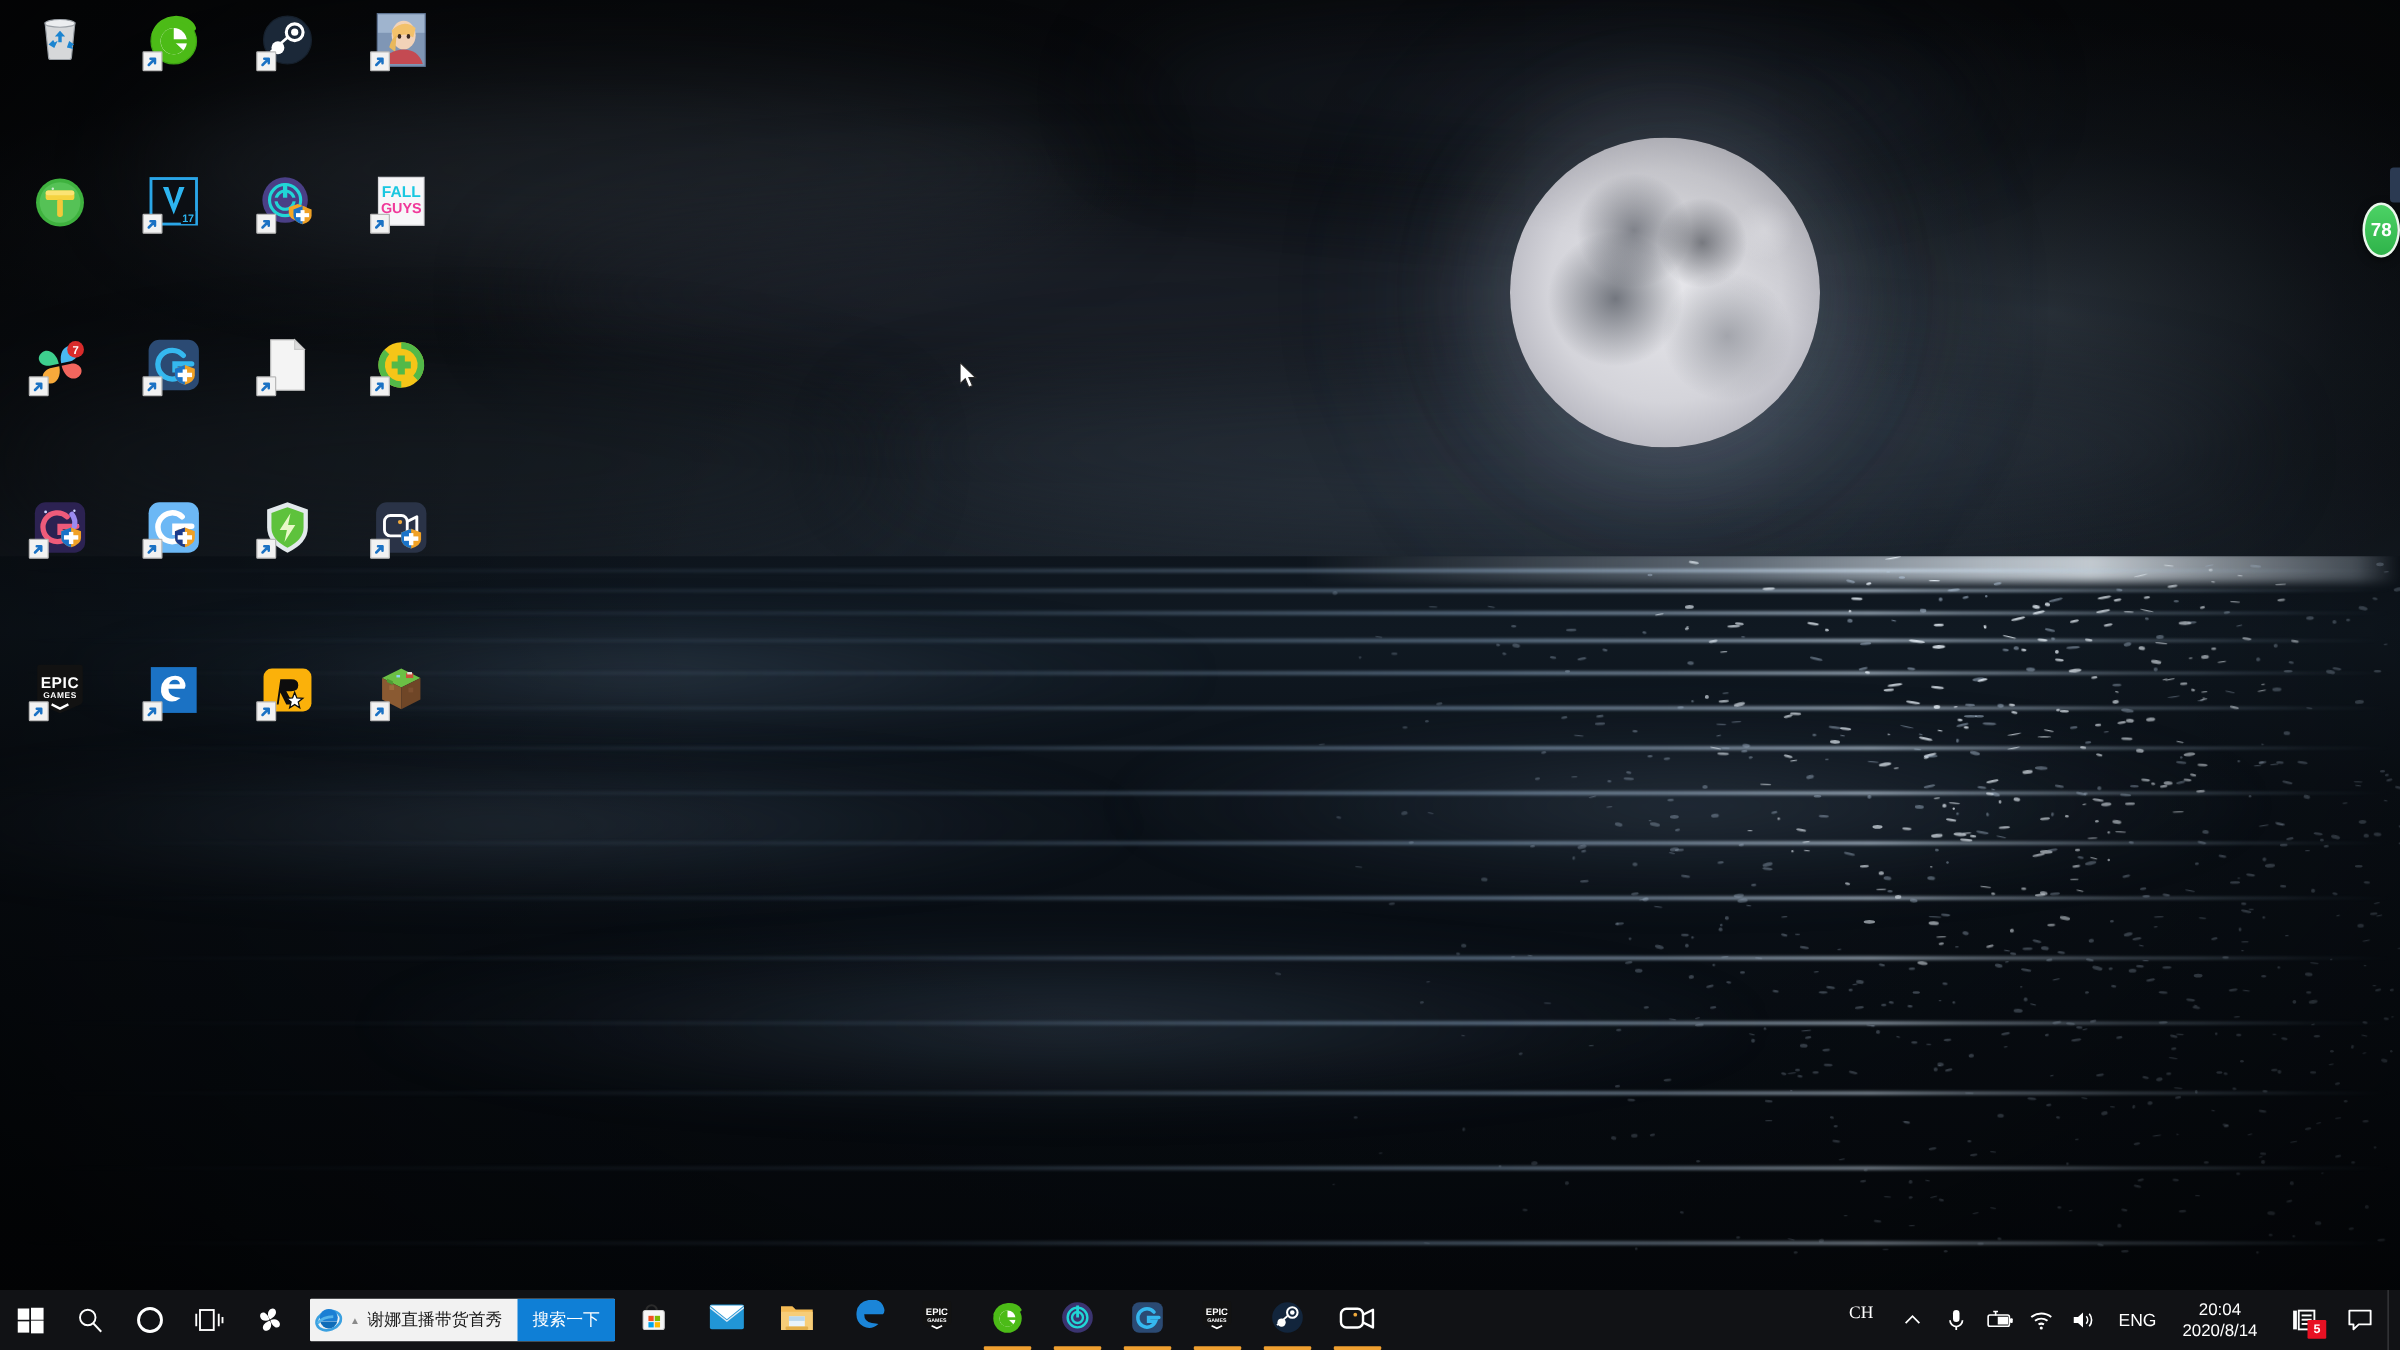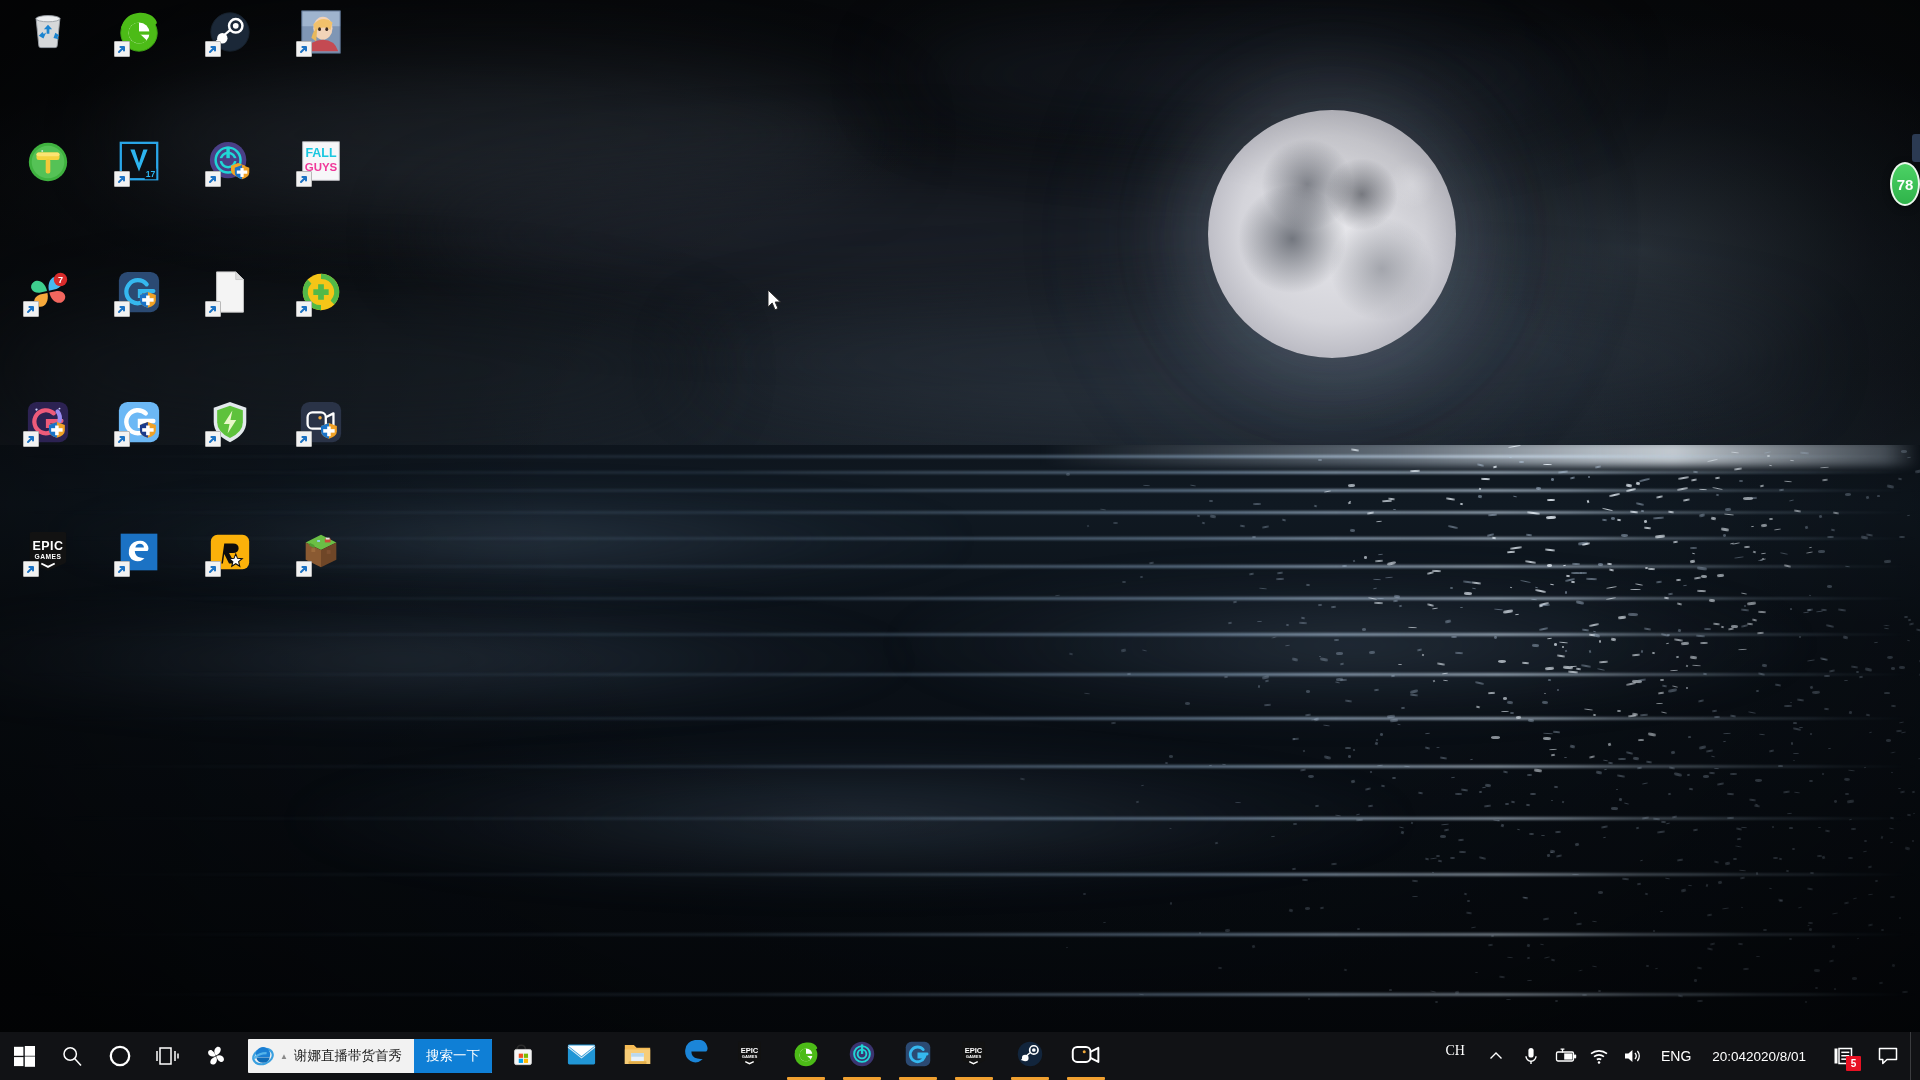--- a/index.html
+++ b/index.html
@@ -151,21 +151,21 @@
     display:flex; align-items:center; padding:0 12px; white-space:nowrap;
   }
 
   #tray { margin-left:auto; display:flex; align-items:stretch; }
   .tray-item { display:flex; align-items:center; justify-content:center; position:relative; }
   .tray-ime { width:46px; color:#fff; font-size:14px; font-family:"Liberation Serif",serif; padding-bottom:10px; }
   .tray-chev { width:36px; }
   .tray-ico { width:34px; }
   .tray-lang { width:52px; color:#fff; font-size:14px; }
   #tray-clock {
-    padding:0 14px 0 10px; display:flex; flex-direction:row;
+    padding:0 14px 0 10px; display:flex; flex-direction:column;
     align-items:center; justify-content:center; color:#fff; font-size:13.5px; line-height:17px;
   }
   #tray-notif { width:46px; position:relative; }
   #tray-notif .badge {
     position:absolute; right:5px; bottom:9px; min-width:15px; height:15px;
     background:#e81123; color:#fff; font-size:10px; font-weight:bold;
     display:flex; align-items:center; justify-content:center; border-radius:1px; padding:0 2px;
   }
   #show-desktop { width:10px; border-left:1px solid rgba(255,255,255,.18); }
 </style>
@@ -1532,21 +1532,21 @@
         <polygon points="2,6.6 5.4,6.6 9.4,3 9.4,15 5.4,11.4 2,11.4" fill="#fff"></polygon>
         <path d="M12 6 a4.6 4.6 0 0 1 0 6" fill="none" stroke="#fff" stroke-width="1.3"></path>
         <path d="M14.4 4 a7.6 7.6 0 0 1 0 10" fill="none" stroke="#fff" stroke-width="1.3"></path>
       </svg>
     </div>
 
     <div class="tray-item tray-lang">ENG</div>
 
     <div id="tray-clock">
       <span>20:04</span>
-      <span>2020/8/01</span>
+      <span>2020/8/14</span>
     </div>
 
     <div class="tray-item" id="tray-notif">
       <svg width="22" height="20" viewBox="0 0 22 20">
         <rect x="2.5" y="2.5" width="3" height="15" fill="#fff"></rect>
         <rect x="7" y="2.5" width="12.5" height="15" fill="none" stroke="#fff" stroke-width="1.5"></rect>
         <rect x="9.3" y="5.6" width="8" height="1.5" fill="#fff"></rect>
         <rect x="9.3" y="9" width="8" height="1.5" fill="#fff"></rect>
         <rect x="9.3" y="12.4" width="5" height="1.5" fill="#fff"></rect>
       </svg>

